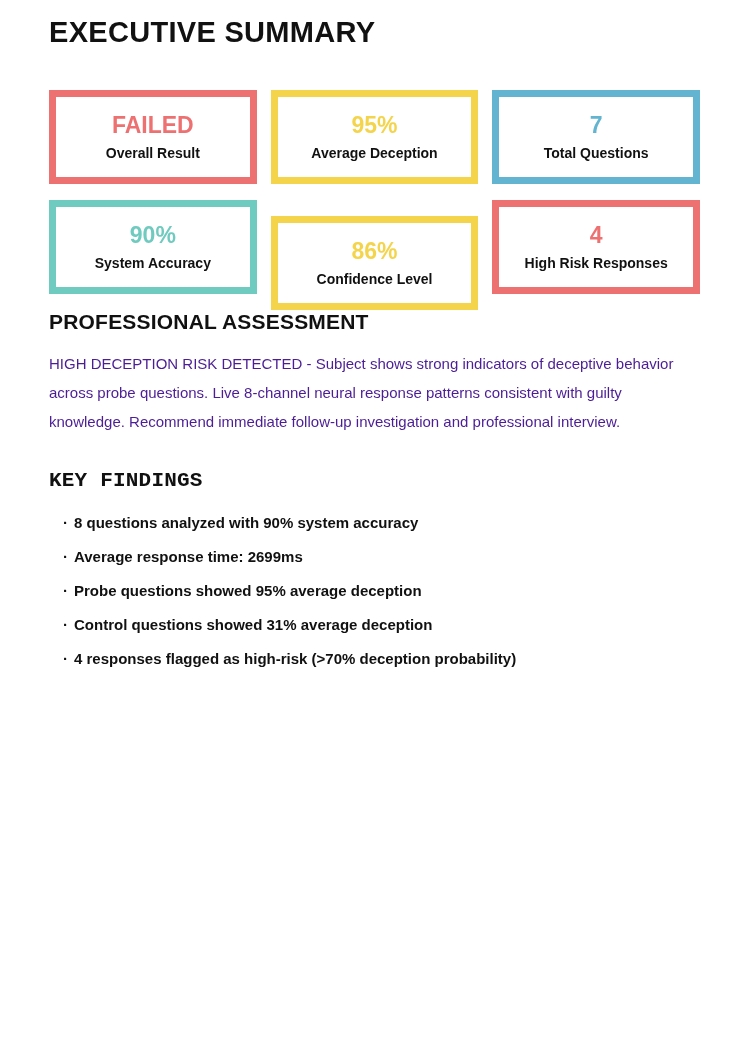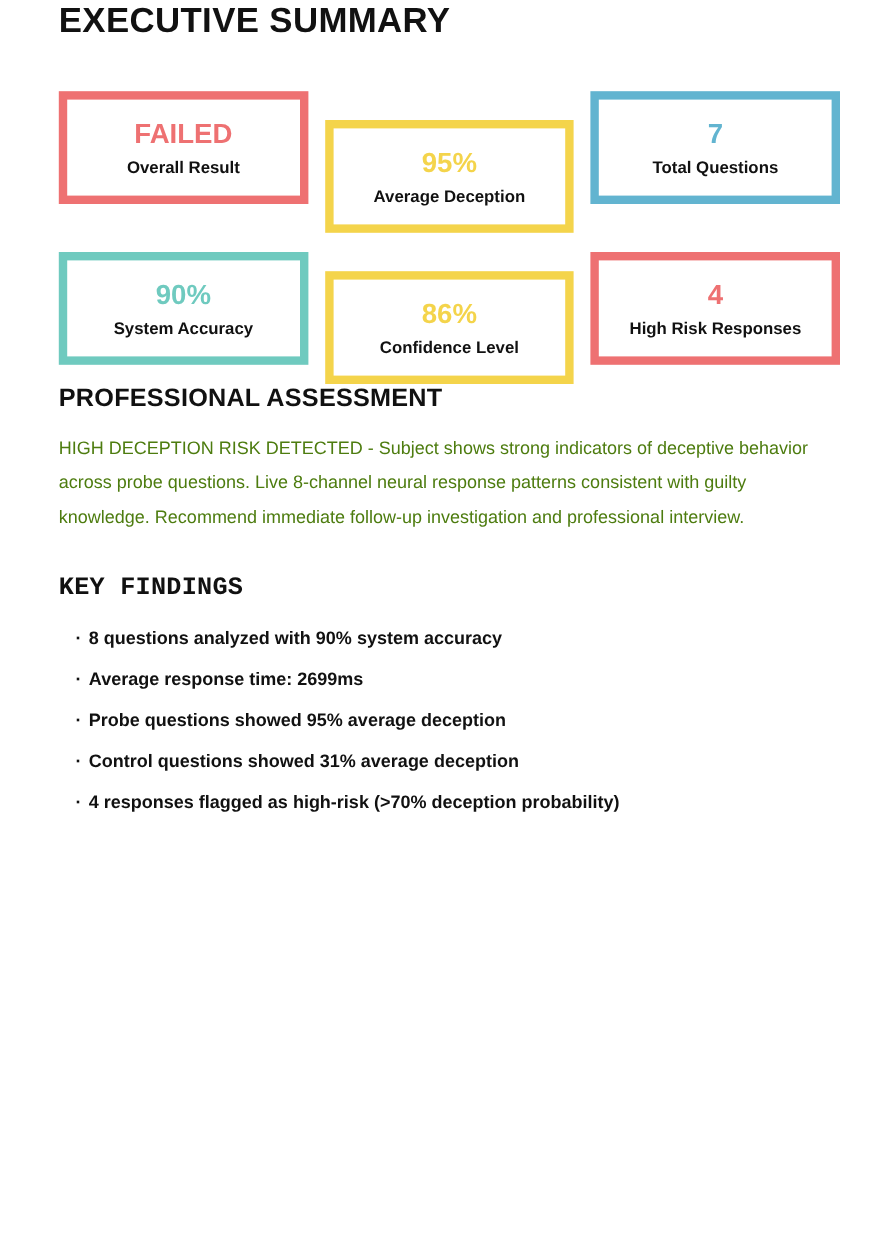--- a/index.html
+++ b/index.html
@@ -8,21 +8,21 @@
     width: 743px;
     height: 1044px;
     position: relative;
     overflow: hidden;
     font-family: "Liberation Sans", "DejaVu Sans", sans-serif;
     color: #1a1a1a;
   }
   .page {
     position: absolute;
     inset: 0;
-    padding: 2px 45px 0 49px;
+    padding: 16px 45px 0 49px;
     border-radius: 11px;
   }
   .doc-title {
     font-size: 29px;
     font-weight: bold;
     letter-spacing: 0.3px;
     color: #111;
   }
   .cards-grid {
     margin-top: 41px;
@@ -60,21 +60,21 @@
     color: #111;
     letter-spacing: 0.2px;
   }
   .assessment-heading { }
   .assessment-body {
     margin-top: 15px;
     max-width: 651px;
     font-size: 15px;
     line-height: 29px;
     font-weight: normal;
-    color: #4d7c0f;
+    color: #4c1d95;
   }
   .findings-heading { margin-top: 33px; font-family: Liberation Mono, monospace; }
   .findings-list {
     margin-top: 23px;
     list-style: none;
   }
   .finding-item {
     font-size: 15px;
     font-weight: bold;
     color: #111;
@@ -102,21 +102,21 @@
 
 <div class="page">
 
   <h1 class="doc-title">EXECUTIVE SUMMARY</h1>
 
   <div class="cards-grid">
     <div class="stat-card" style="border-color: rgb(238, 113, 114);">
       <div class="stat-value" style="color: rgb(238, 113, 114);">FAILED</div>
       <div class="stat-label">Overall Result</div>
     </div>
-    <div class="stat-card" style="border-color: rgb(244, 212, 75); margin-top: 24px;">
+    <div class="stat-card" style="border-color: rgb(244, 212, 75);">
       <div class="stat-value" style="color: rgb(244, 212, 75);">95%</div>
       <div class="stat-label">Average Deception</div>
     </div>
     <div class="stat-card" style="border-color: rgb(98, 180, 208);">
       <div class="stat-value" style="color: rgb(98, 180, 208);">7</div>
       <div class="stat-label">Total Questions</div>
     </div>
     <div class="stat-card" style="border-color: rgb(111, 202, 191);">
       <div class="stat-value" style="color: rgb(111, 202, 191);">90%</div>
       <div class="stat-label">System Accuracy</div>

